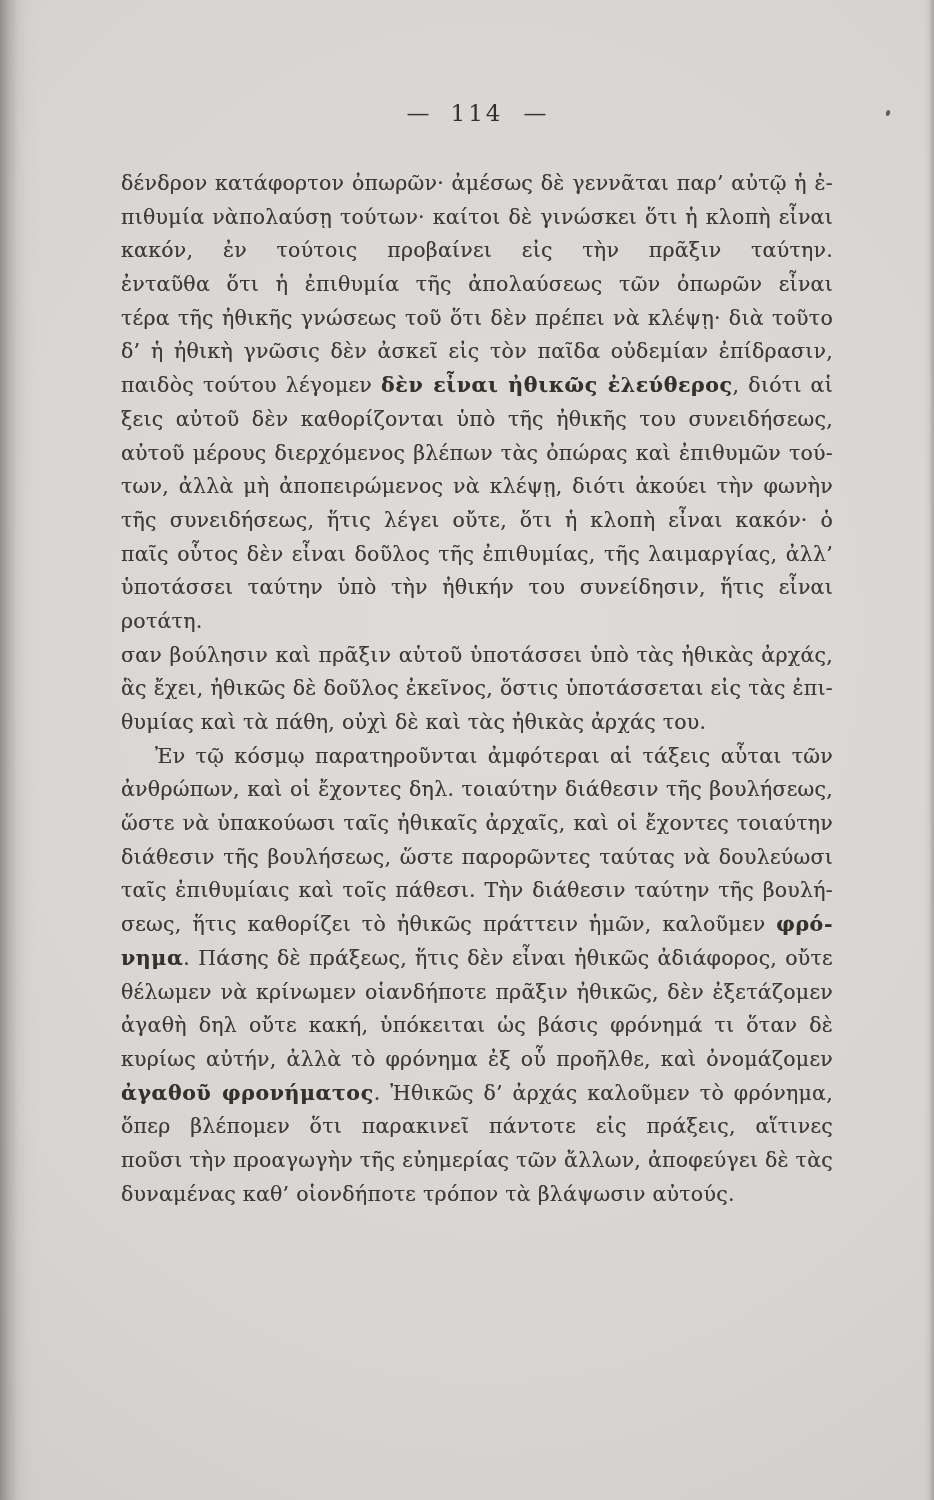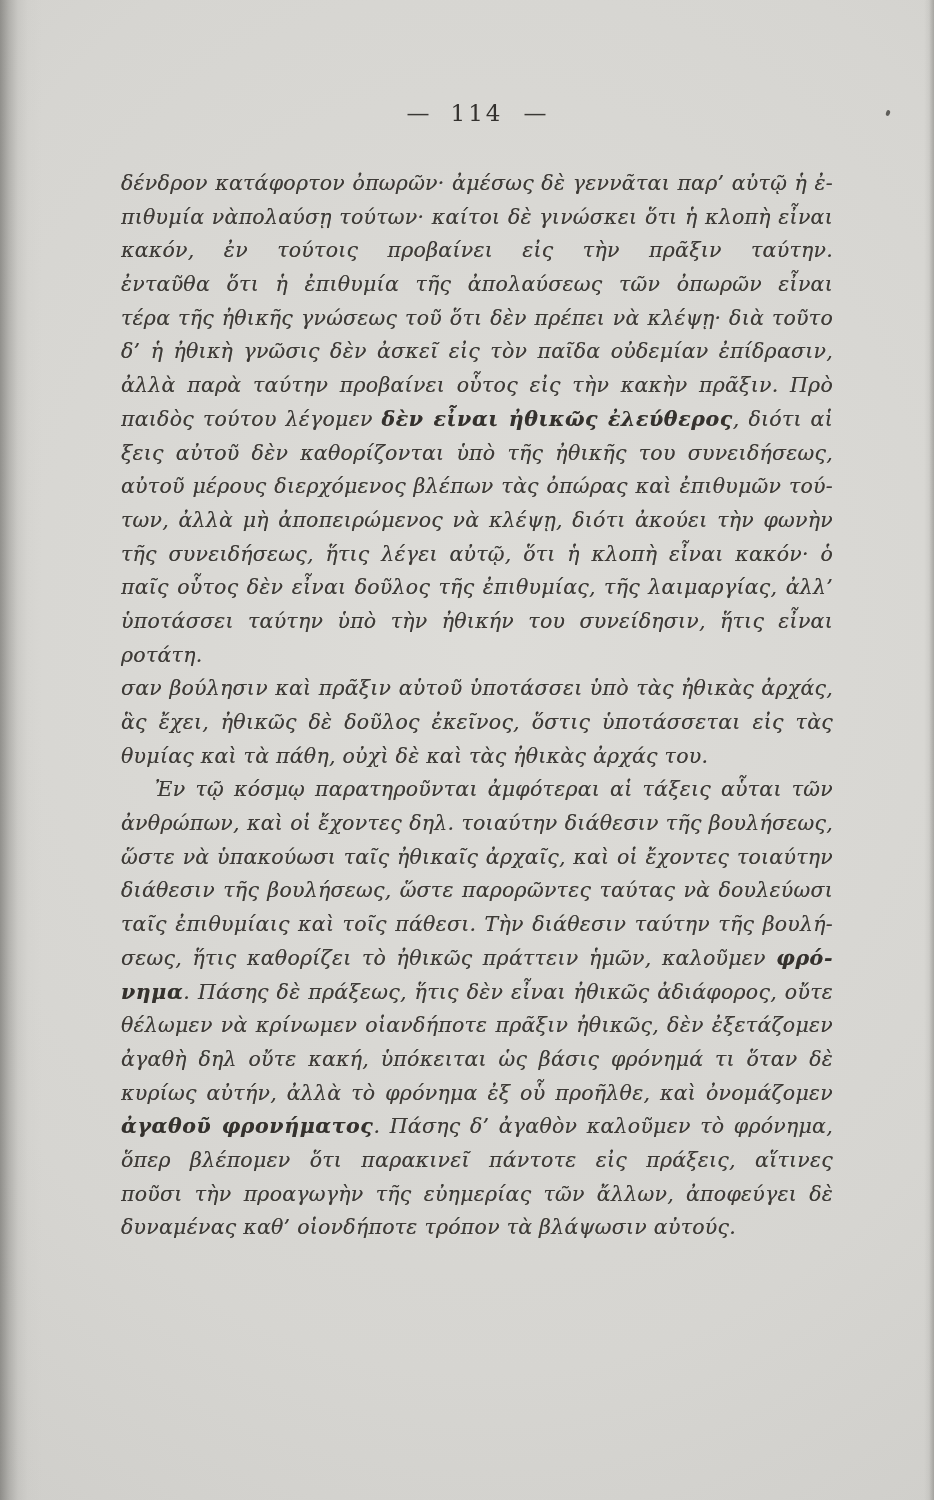--- a/index.html
+++ b/index.html
@@ -49,21 +49,20 @@
     background: rgba(55,53,50,0.75);
     transform: rotate(18deg);
   }
   .text-block {
     position: absolute;
     left: 121px; top: 167px; width: 712px;
     color: #3d3a36;
     font-size: 20.5px;
     letter-spacing: 0.25px;
     text-shadow: 0 0 0.6px rgba(64,61,57,0.55);
-    font-style: italic;
   }
   .line {
     height: 33.7px; line-height: 33.7px;
     overflow: hidden;
     white-space: normal;
   }
   .line.justify { text-align: justify; }
   .line.justify::after { content: ""; display: inline-block; width: 100%; height: 0; }
   .line.indent { padding-left: 34px; }
   .seg-bold { font-weight: bold; letter-spacing: 0.6px; color: #34312d; }
@@ -83,40 +82,39 @@
 
   <div class="ink-speck"></div>
 
   <div class="text-block">
       <div class="line justify"><span class="seg">δένδρον κατάφορτον ὀπωρῶν· ἀμέσως δὲ γεννᾶται παρ’ αὐτῷ ἡ ἐ-</span></div>
       <div class="line justify"><span class="seg">πιθυμία νὰπολαύσῃ τούτων· καίτοι δὲ γινώσκει ὅτι ἡ κλοπὴ εἶναι</span></div>
       <div class="line justify"><span class="seg">κακόν, ἐν τούτοις προβαίνει εἰς τὴν πρᾶξιν ταύτην. Παρατηροῦμεν</span></div>
       <div class="line justify"><span class="seg">ἐνταῦθα ὅτι ἡ ἐπιθυμία τῆς ἀπολαύσεως τῶν ὀπωρῶν εἶναι ἰσχυρο-</span></div>
       <div class="line justify"><span class="seg">τέρα τῆς ἠθικῆς γνώσεως τοῦ ὅτι δὲν πρέπει νὰ κλέψῃ· διὰ τοῦτο</span></div>
       <div class="line justify"><span class="seg">δ’ ἡ ἠθικὴ γνῶσις δὲν ἀσκεῖ εἰς τὸν παῖδα οὐδεμίαν ἐπίδρασιν,</span></div>
-      <div class="line justify"><span class="seg">ἀλλὰ παρὰ ταύτην προβαίνει οὗτος εἰς τὴν κακὴν πρᾶξιν. Πρὸ τοῦ</span></div>
       <div class="line justify"><span class="seg">παιδὸς τούτου λέγομεν </span><span class="seg-bold">δὲν εἶναι ἠθικῶς ἐλεύθερος</span><span class="seg">, διότι αἱ πρά-</span></div>
       <div class="line justify"><span class="seg">ξεις αὐτοῦ δὲν καθορίζονται ὑπὸ τῆς ἠθικῆς του συνειδήσεως, ἀλλ’</span></div>
       <div class="line justify"><span class="seg">αὐτοῦ μέρους διερχόμενος βλέπων τὰς ὀπώρας καὶ ἐπιθυμῶν τού-</span></div>
       <div class="line justify"><span class="seg">των, ἀλλὰ μὴ ἀποπειρώμενος νὰ κλέψῃ, διότι ἀκούει τὴν φωνὴν</span></div>
-      <div class="line justify"><span class="seg">τῆς συνειδήσεως, ἥτις λέγει αὐτῷ, ὅτι ἡ κλοπὴ εἶναι κακόν· ὁ</span></div>
+      <div class="line justify"><span class="seg">τῆς συνειδήσεως, ἥτις λέγει οὔτε, ὅτι ἡ κλοπὴ εἶναι κακόν· ὁ</span></div>
       <div class="line justify"><span class="seg">παῖς οὗτος δὲν εἶναι δοῦλος τῆς ἐπιθυμίας, τῆς λαιμαργίας, ἀλλ’</span></div>
       <div class="line justify"><span class="seg">ὑποτάσσει ταύτην ὑπὸ τὴν ἠθικήν του συνείδησιν, ἥτις εἶναι ἰσχυ-</span></div>
       <div class="line"><span class="seg">ροτάτη.</span></div>
       <div class="line justify"><span class="seg">σαν βούλησιν καὶ πρᾶξιν αὑτοῦ ὑποτάσσει ὑπὸ τὰς ἠθικὰς ἀρχάς,</span></div>
       <div class="line justify"><span class="seg">ἃς ἔχει, ἠθικῶς δὲ δοῦλος ἐκεῖνος, ὅστις ὑποτάσσεται εἰς τὰς ἐπι-</span></div>
       <div class="line"><span class="seg">θυμίας καὶ τὰ πάθη, οὐχὶ δὲ καὶ τὰς ἠθικὰς ἀρχάς του.</span></div>
       <div class="line justify indent"><span class="seg">Ἐν τῷ κόσμῳ παρατηροῦνται ἀμφότεραι αἱ τάξεις αὗται τῶν</span></div>
       <div class="line justify"><span class="seg">ἀνθρώπων, καὶ οἱ ἔχοντες δηλ. τοιαύτην διάθεσιν τῆς βουλήσεως,</span></div>
       <div class="line justify"><span class="seg">ὥστε νὰ ὑπακούωσι ταῖς ἠθικαῖς ἀρχαῖς, καὶ οἱ ἔχοντες τοιαύτην</span></div>
       <div class="line justify"><span class="seg">διάθεσιν τῆς βουλήσεως, ὥστε παρορῶντες ταύτας νὰ δουλεύωσι</span></div>
       <div class="line justify"><span class="seg">ταῖς ἐπιθυμίαις καὶ τοῖς πάθεσι. Τὴν διάθεσιν ταύτην τῆς βουλή-</span></div>
       <div class="line justify"><span class="seg">σεως, ἥτις καθορίζει τὸ ἠθικῶς πράττειν ἡμῶν, καλοῦμεν </span><span class="seg-bold">φρό-</span></div>
       <div class="line justify"><span class="seg-bold">νημα</span><span class="seg">. Πάσης δὲ πράξεως, ἥτις δὲν εἶναι ἠθικῶς ἀδιάφορος, οὔτε</span></div>
       <div class="line justify"><span class="seg">θέλωμεν νὰ κρίνωμεν οἱανδήποτε πρᾶξιν ἠθικῶς, δὲν ἐξετάζομεν</span></div>
       <div class="line justify"><span class="seg">ἀγαθὴ δηλ οὔτε κακή, ὑπόκειται ὡς βάσις φρόνημά τι ὅταν δὲ</span></div>
       <div class="line justify"><span class="seg">κυρίως αὐτήν, ἀλλὰ τὸ φρόνημα ἐξ οὗ προῆλθε, καὶ ὀνομάζομεν</span></div>
-      <div class="line justify"><span class="seg-bold">ἀγαθοῦ φρονήματος</span><span class="seg">. Πάσης δ’ ἀγαθὸν καλοῦμεν τὸ φρόνημα,</span></div>
+      <div class="line justify"><span class="seg-bold">ἀγαθοῦ φρονήματος</span><span class="seg">. Ἠθικῶς δ’ ἀρχάς καλοῦμεν τὸ φρόνημα,</span></div>
       <div class="line justify"><span class="seg">ὅπερ βλέπομεν ὅτι παρακινεῖ πάντοτε εἰς πράξεις, αἵτινες ἀποσκο-</span></div>
       <div class="line justify"><span class="seg">ποῦσι τὴν προαγωγὴν τῆς εὐημερίας τῶν ἄλλων, ἀποφεύγει δὲ τὰς</span></div>
       <div class="line"><span class="seg">δυναμένας καθ’ οἱονδήποτε τρόπον τὰ βλάψωσιν αὐτούς.</span></div>
     </div>
 </div>
 
 </body></html>

